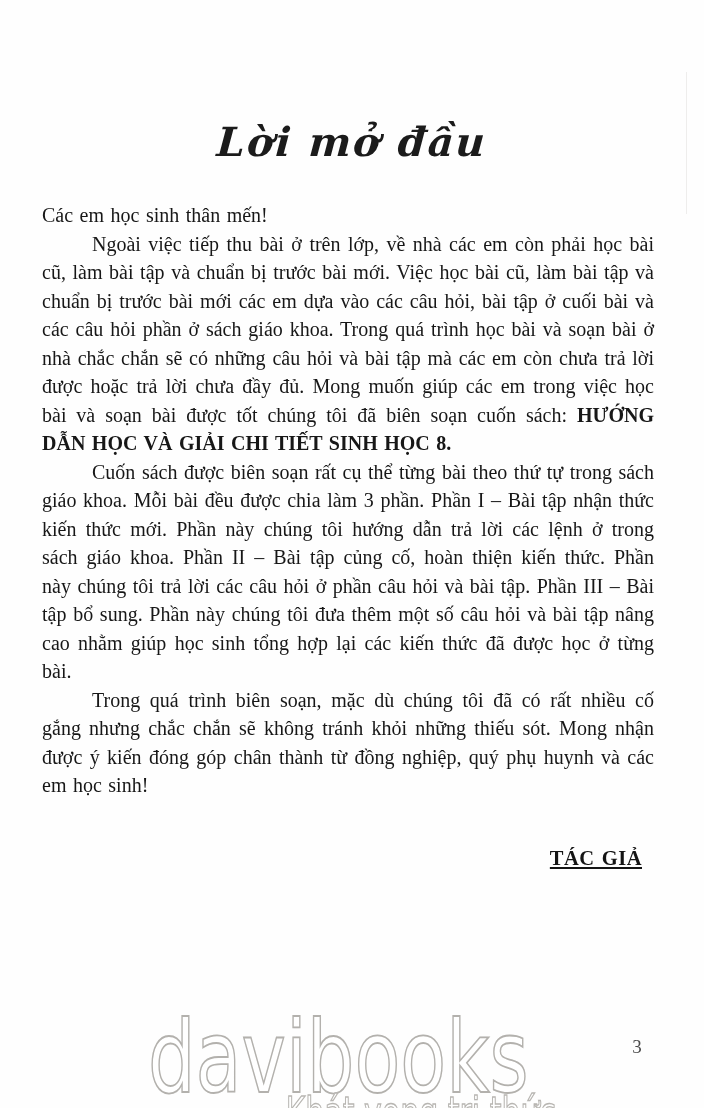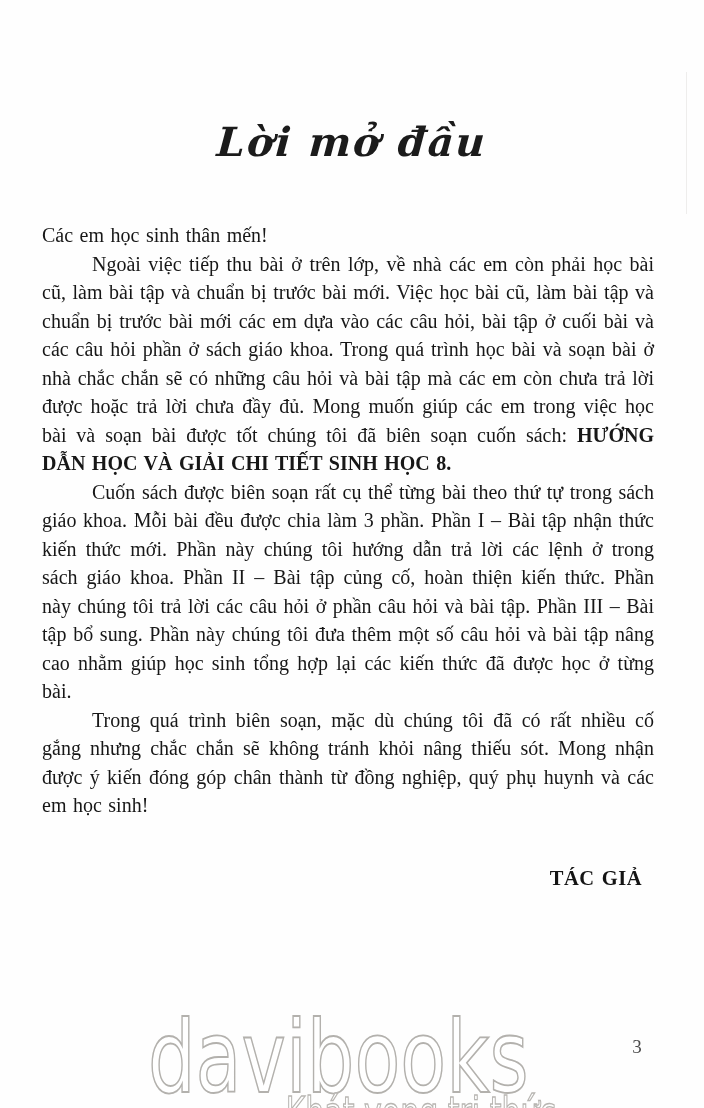--- a/index.html
+++ b/index.html
@@ -24,21 +24,21 @@
     font-family: "DejaVu Serif", serif;
     font-style: italic;
     font-weight: 700;
     font-size: 40px;
     letter-spacing: 2px;
     color: #1b1b1b;
     transform: skewX(-4deg);
   }
   .body-text {
     position: absolute;
-    top: 221px;
+    top: 201px;
     left: 42px;
     width: 612px;
     font-size: 20px;
     line-height: 28.5px;
     text-align: justify;
     color: #171717;
     word-spacing: 1.5px;
   }
   .body-text p {
     margin: 0;
@@ -51,20 +51,21 @@
     font-weight: 700;
   }
   .author {
     margin-top: 44px;
     text-align: right;
     font-weight: 700;
     font-size: 20.5px;
     letter-spacing: 0.5px;
     padding-right: 12px;
     color: #141414;
+    text-decoration: underline;
   }
   .watermark {
     position: absolute;
     left: 148px;
     top: 1008px;
     width: 408px;
     pointer-events: none;
   }
   .wm-brand {
     font-family: "DejaVu Sans", sans-serif;
@@ -116,21 +117,21 @@
 
   <div class="title">Lời mở đầu</div>
 
   <div class="body-text">
     <p class="salutation">Các em học sinh thân mến!</p>
 
     <p><span>Ngoài việc tiếp thu bài ở trên lớp, về nhà các em còn phải học bài cũ, làm bài tập và chuẩn bị trước bài mới. Việc học bài cũ, làm bài tập và chuẩn bị trước bài mới các em dựa vào các câu hỏi, bài tập ở cuối bài và các câu hỏi phần ở sách giáo khoa. Trong quá trình học bài và soạn bài ở nhà chắc chắn sẽ có những câu hỏi và bài tập mà các em còn chưa trả lời được hoặc trả lời chưa đầy đủ. Mong muốn giúp các em trong việc học bài và soạn bài được tốt chúng tôi đã biên soạn cuốn sách: </span><span class="book-title-bold">HƯỚNG DẪN HỌC VÀ GIẢI CHI TIẾT SINH HỌC 8.</span></p>
 
     <p>Cuốn sách được biên soạn rất cụ thể từng bài theo thứ tự trong sách giáo khoa. Mỗi bài đều được chia làm 3 phần. Phần I – Bài tập nhận thức kiến thức mới. Phần này chúng tôi hướng dẫn trả lời các lệnh ở trong sách giáo khoa. Phần II – Bài tập củng cố, hoàn thiện kiến thức. Phần này chúng tôi trả lời các câu hỏi ở phần câu hỏi và bài tập. Phần III – Bài tập bổ sung. Phần này chúng tôi đưa thêm một số câu hỏi và bài tập nâng cao nhằm giúp học sinh tổng hợp lại các kiến thức đã được học ở từng bài.</p>
 
-    <p>Trong quá trình biên soạn, mặc dù chúng tôi đã có rất nhiều cố gắng nhưng chắc chắn sẽ không tránh khỏi nâng thiếu sót. Mong nhận được ý kiến đóng góp chân thành từ đồng nghiệp, quý phụ huynh và các em học sinh!</p>
+    <p>Trong quá trình biên soạn, mặc dù chúng tôi đã có rất nhiều cố gắng nhưng chắc chắn sẽ không tránh khỏi những thiếu sót. Mong nhận được ý kiến đóng góp chân thành từ đồng nghiệp, quý phụ huynh và các em học sinh!</p>
 
     <div class="author">TÁC GIẢ</div>
   </div>
 
   <div class="watermark">
     <div class="wm-brand">davibooks</div>
     <div class="wm-slogan">Khát vọng tri thức</div>
   </div>
 
   <div class="page-number">3</div>

